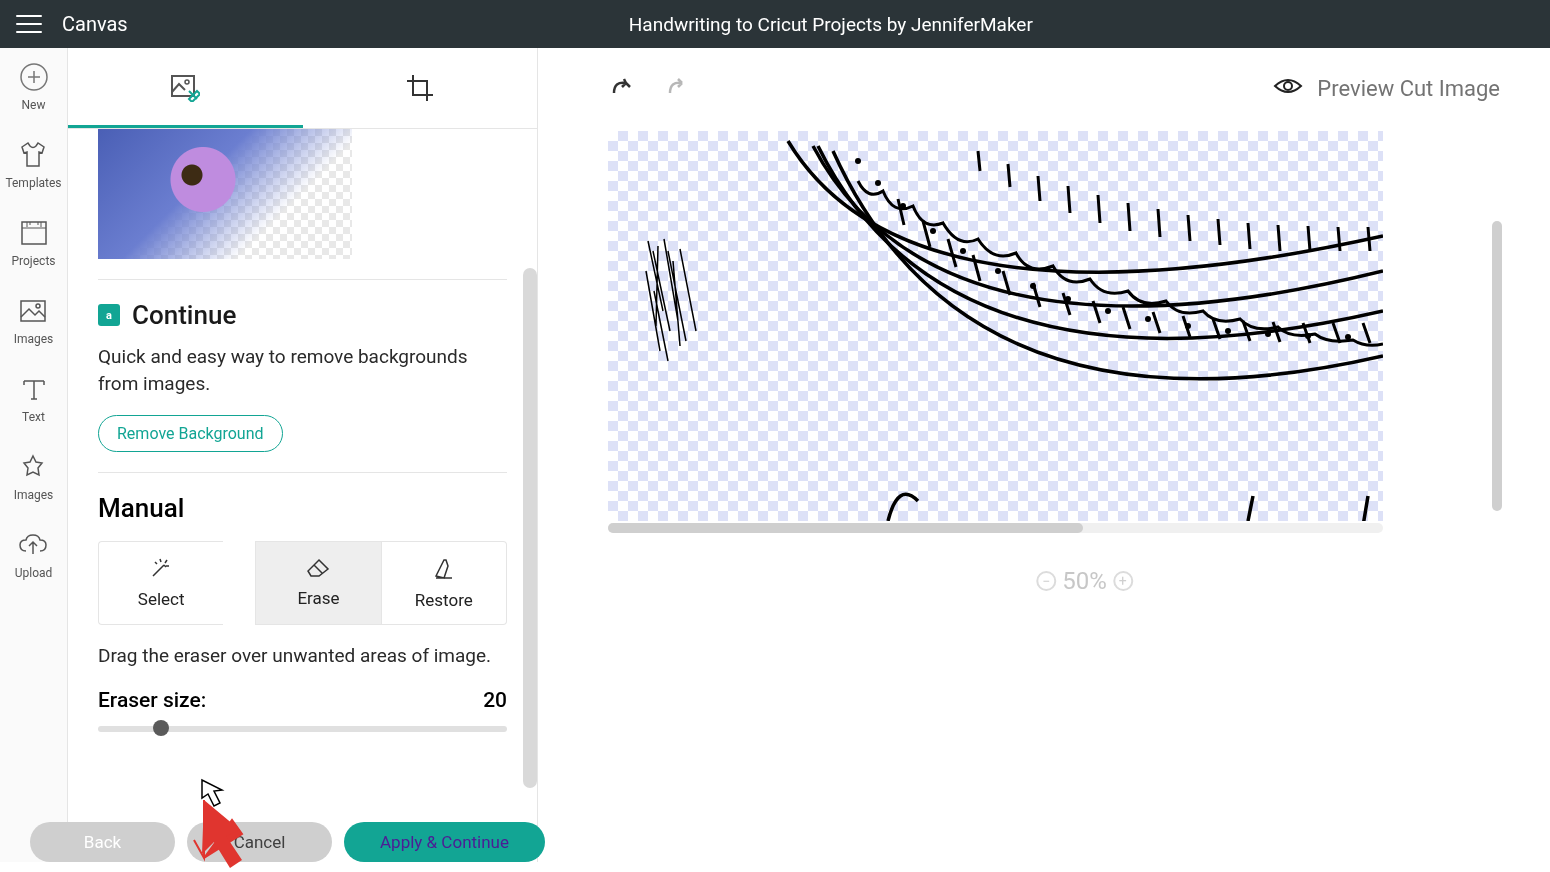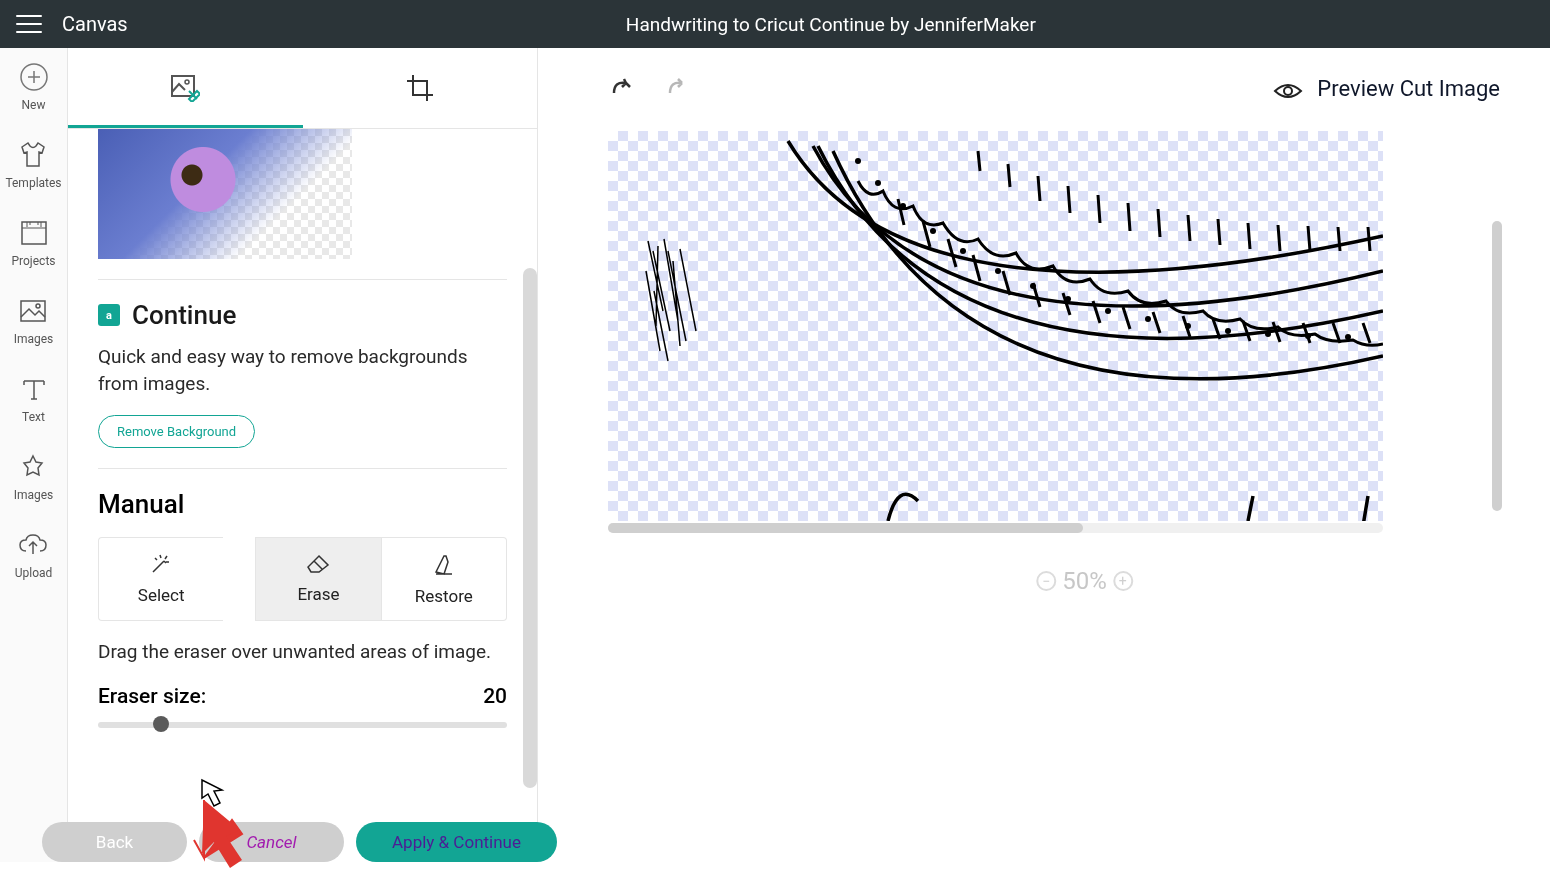--- a/index.html
+++ b/index.html
@@ -199,21 +199,21 @@
   color: #2a2a2a;
   margin-bottom: 18px;
 }
 
 .outline-btn {
   border: 1px solid #12a594;
   color: #12a594;
   border-radius: 20px;
   padding: 8px 18px;
   background: #fff;
-  font-size: 13px;
+  font-size: 16px;
   cursor: pointer;
 }
 
 .manual-title {
   font-size: 26px;
   font-weight: 500;
   margin-bottom: 18px;
 }
 
 .seg-control {
@@ -287,24 +287,24 @@
   padding: 28px 50px 10px 70px;
 }
 
 .undo-redo {
   display: flex;
   gap: 28px;
 }
 
 .preview-link {
   display: flex;
-  align-items: flex-end;
+  align-items: flex-start;
   gap: 14px;
   font-size: 22px;
-  color: #0f172a;
+  color: #737373;
   cursor: pointer;
 }
 
 .canvas-scroll {
   flex: 1;
   padding: 20px 50px 0 70px;
   position: relative;
 }
 
 .checker-canvas {
@@ -375,41 +375,40 @@
   padding: 0 4px;
 }
 
 .bottom-bar {
   position: absolute;
   bottom: 10px;
   left: 0;
   right: 0;
   display: flex;
   align-items: center;
-  padding: 0 42px;
+  padding: 0 30px;
   gap: 12px;
 }
 
 .pill-btn {
   border-radius: 22px;
   padding: 10px 36px;
   font-size: 17px;
   border: none;
   cursor: pointer;
 }
 .btn-back {
   background: #cfcfcf;
   color: #fff;
   width: 145px;
 }
 .btn-cancel {
   background: #cfcfcf;
-  color: #a21caf;
+  color: #404040;
   width: 145px;
-  font-style: italic;
 }
 .btn-apply {
   background: #12a594;
   color: #4c1d95;
 }
 
 .brand {
   flex: 1;
   text-align: center;
   font-size: 34px;
@@ -433,21 +432,21 @@
 </head>
 <body>
 
 <div class="top-bar">
   <div class="hamburger">
     <span></span>
       <span></span>
       <span></span>
   </div>
   <div class="canvas-label">Canvas</div>
-  <div class="top-center">Handwriting to Cricut Continue by JenniferMaker</div>
+  <div class="top-center">Handwriting to Cricut Projects by JenniferMaker</div>
 </div>
 
 <div class="main">
 
   <div class="left-rail">
     <div class="rail-item">
       <div class="rail-icon">
         <svg width="30" height="30" viewBox="0 0 30 30">
             <circle cx="15" cy="15" r="13" fill="none" stroke="#777" stroke-width="1.5"></circle>
             <path d="M15 9 V21 M9 15 H21" stroke="#777" stroke-width="1.5"></path>

